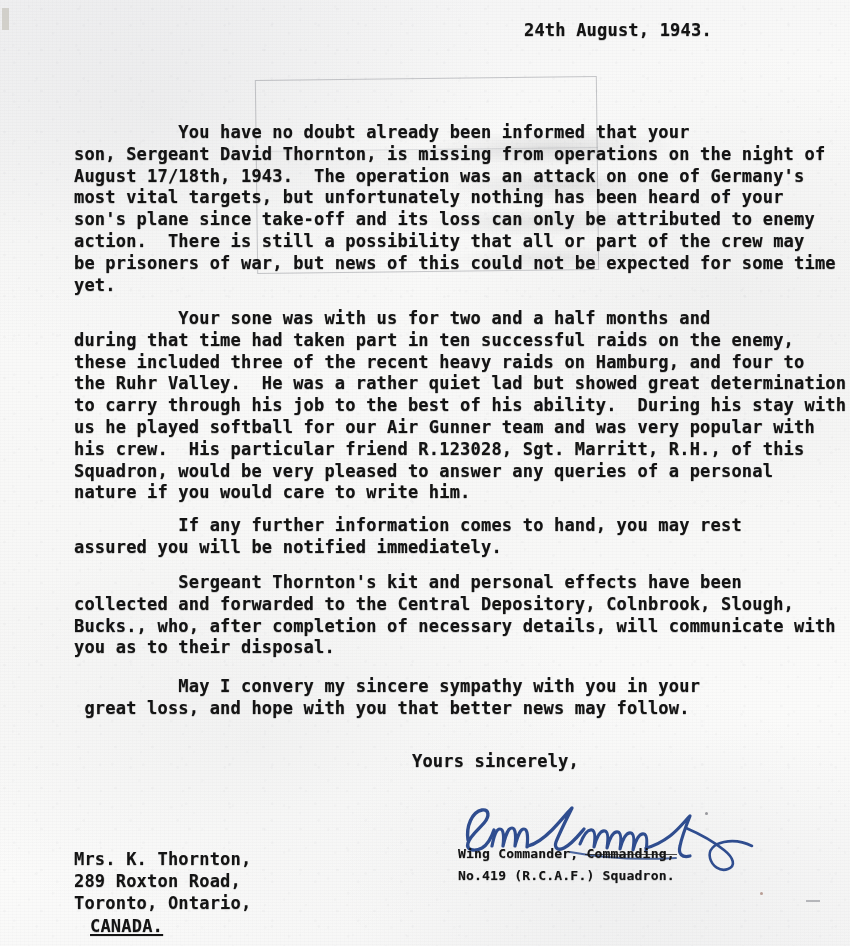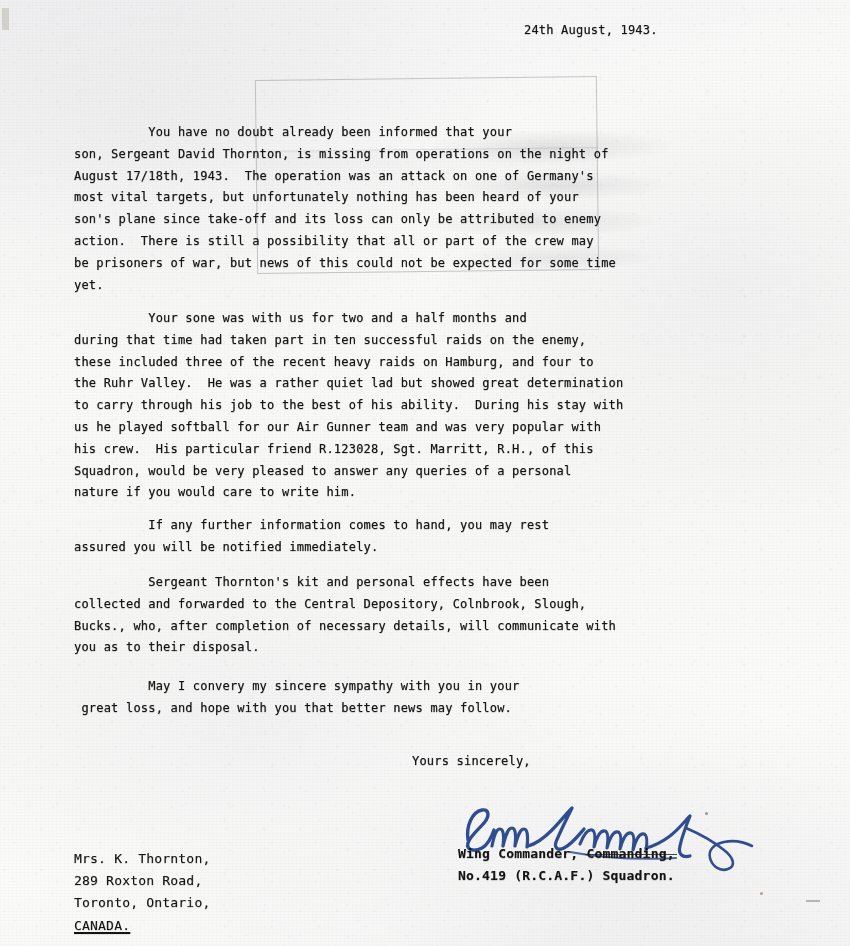--- a/index.html
+++ b/index.html
@@ -75,24 +75,24 @@
       radial-gradient(ellipse 70% 16% at 48% 14%, rgba(60,60,66,0.30), rgba(255,255,255,0) 72%),
       radial-gradient(ellipse 62% 13% at 52% 40%, rgba(60,60,66,0.26), rgba(255,255,255,0) 72%),
       radial-gradient(ellipse 66% 14% at 44% 64%, rgba(60,60,66,0.24), rgba(255,255,255,0) 72%),
       radial-gradient(ellipse 58% 12% at 50% 88%, rgba(60,60,66,0.20), rgba(255,255,255,0) 72%);
     transform: rotate(-0.6deg);
   }
 
   .typed {
     position: absolute;
     white-space: pre;
-    font-size: 12px;
+    font-size: 17px;
     line-height: 21.8px;
     letter-spacing: 0.2px;
-    font-weight: 400;
+    font-weight: 700;
     color: #141414;
     text-shadow:
       0.4px 0 0 rgba(30,30,30,0.30),
       -0.3px 0.3px 0 rgba(50,50,50,0.18),
       0 0.5px 0.6px rgba(70,70,70,0.22);
   }
   .date-line {
     left: 524px;
     top: 20px;
   }
@@ -145,31 +145,32 @@
     pointer-events: none;
   }
 
   .address-block {
     position: absolute;
     left: 74px;
     top: 848px;
   }
   .address-block .typed-line {
     white-space: pre;
-    font-size: 13px;
+    font-size: 17px;
     line-height: 22.2px;
     letter-spacing: 0.2px;
-    font-weight: 400;
+    font-weight: 700;
     color: #141414;
     text-shadow: 0.4px 0 0 rgba(30,30,30,0.28), 0 0.5px 0.6px rgba(70,70,70,0.20);
   }
   .underlined {
     text-decoration: underline;
     text-decoration-thickness: 1.6px;
     text-underline-offset: 2px;
+    margin-left: 16px;
   }
   
   .mark {
     position: absolute;
     pointer-events: none;
     background: rgba(110,112,120,0.45);
   }
   #mark-tl { left: 2px; top: 8px; width: 7px; height: 22px; background: rgba(200,198,190,0.75); }
   #mark-right { left: 806px; top: 900px; width: 14px; height: 2px; background: rgba(120,122,130,0.50); }
   #mark-dot1 { left: 760px; top: 892px; width: 3px; height: 3px; border-radius: 50%; background: rgba(120,60,40,0.45); }

